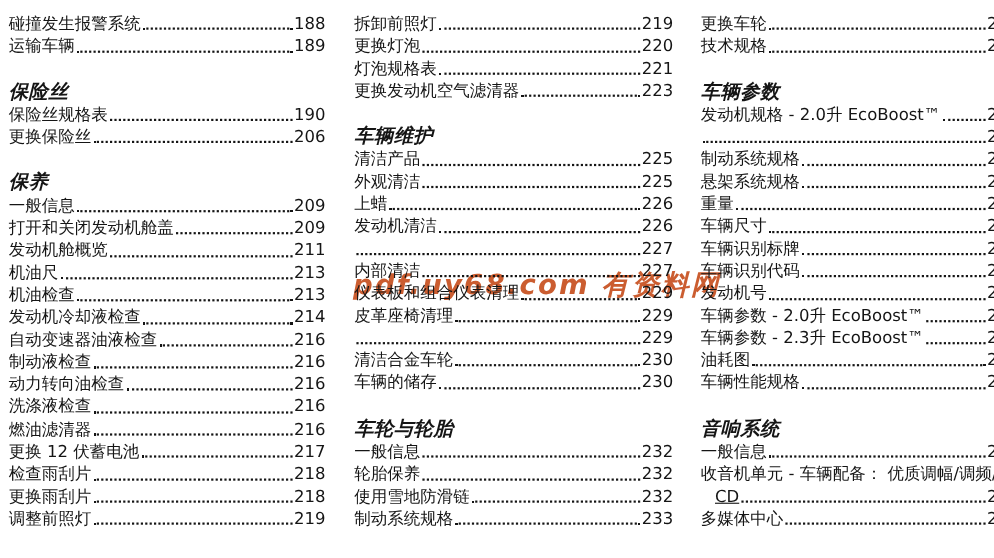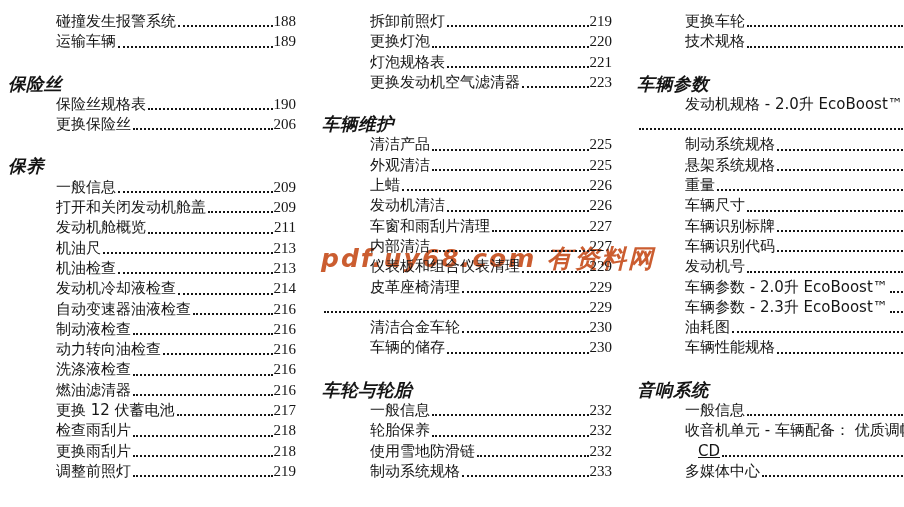--- a/index.html
+++ b/index.html
@@ -30,28 +30,28 @@
     font-style: italic;
   }
 
   .entry-group { }
   .entry {
     display: flex;
     align-items: flex-end;
     font-size: 15px;
     line-height: 20.3px;
   }
-  .entry .label { white-space: nowrap; margin-left: 48px; }
+  .entry .label { white-space: nowrap; }
   .entry .leader {
     flex: 1 1 auto;
     min-width: 6px;
     border-bottom: 2px dotted #151515;
     margin: 0 1px 4px 2px;
   }
-  .entry .page-num { white-space: nowrap; font-family: Liberation Serif, serif; }
+  .entry .page-num { white-space: nowrap; }
   .entry.cont .label { padding-left: 13px; text-decoration: underline; }
 
   .watermark {
     position: absolute;
     left: 321px;
     top: 242px;
     z-index: 0;
     font-size: 25px;
     font-weight: bold;
     letter-spacing: 2px;
@@ -263,21 +263,20 @@
         </div>
         <div class="entry-group">
           <div class="entry">
             <span class="label">发动机清洁</span>
             <span class="leader"></span>
             <span class="page-num">226</span>
           </div>
         </div>
         <div class="entry-group">
           <div class="entry">
-            <span class="label">车窗和雨刮片清理</span>
             <span class="leader"></span>
             <span class="page-num">227</span>
           </div>
         </div>
         <div class="entry-group">
           <div class="entry">
             <span class="label">内部清洁</span>
             <span class="leader"></span>
             <span class="page-num">227</span>
           </div>

